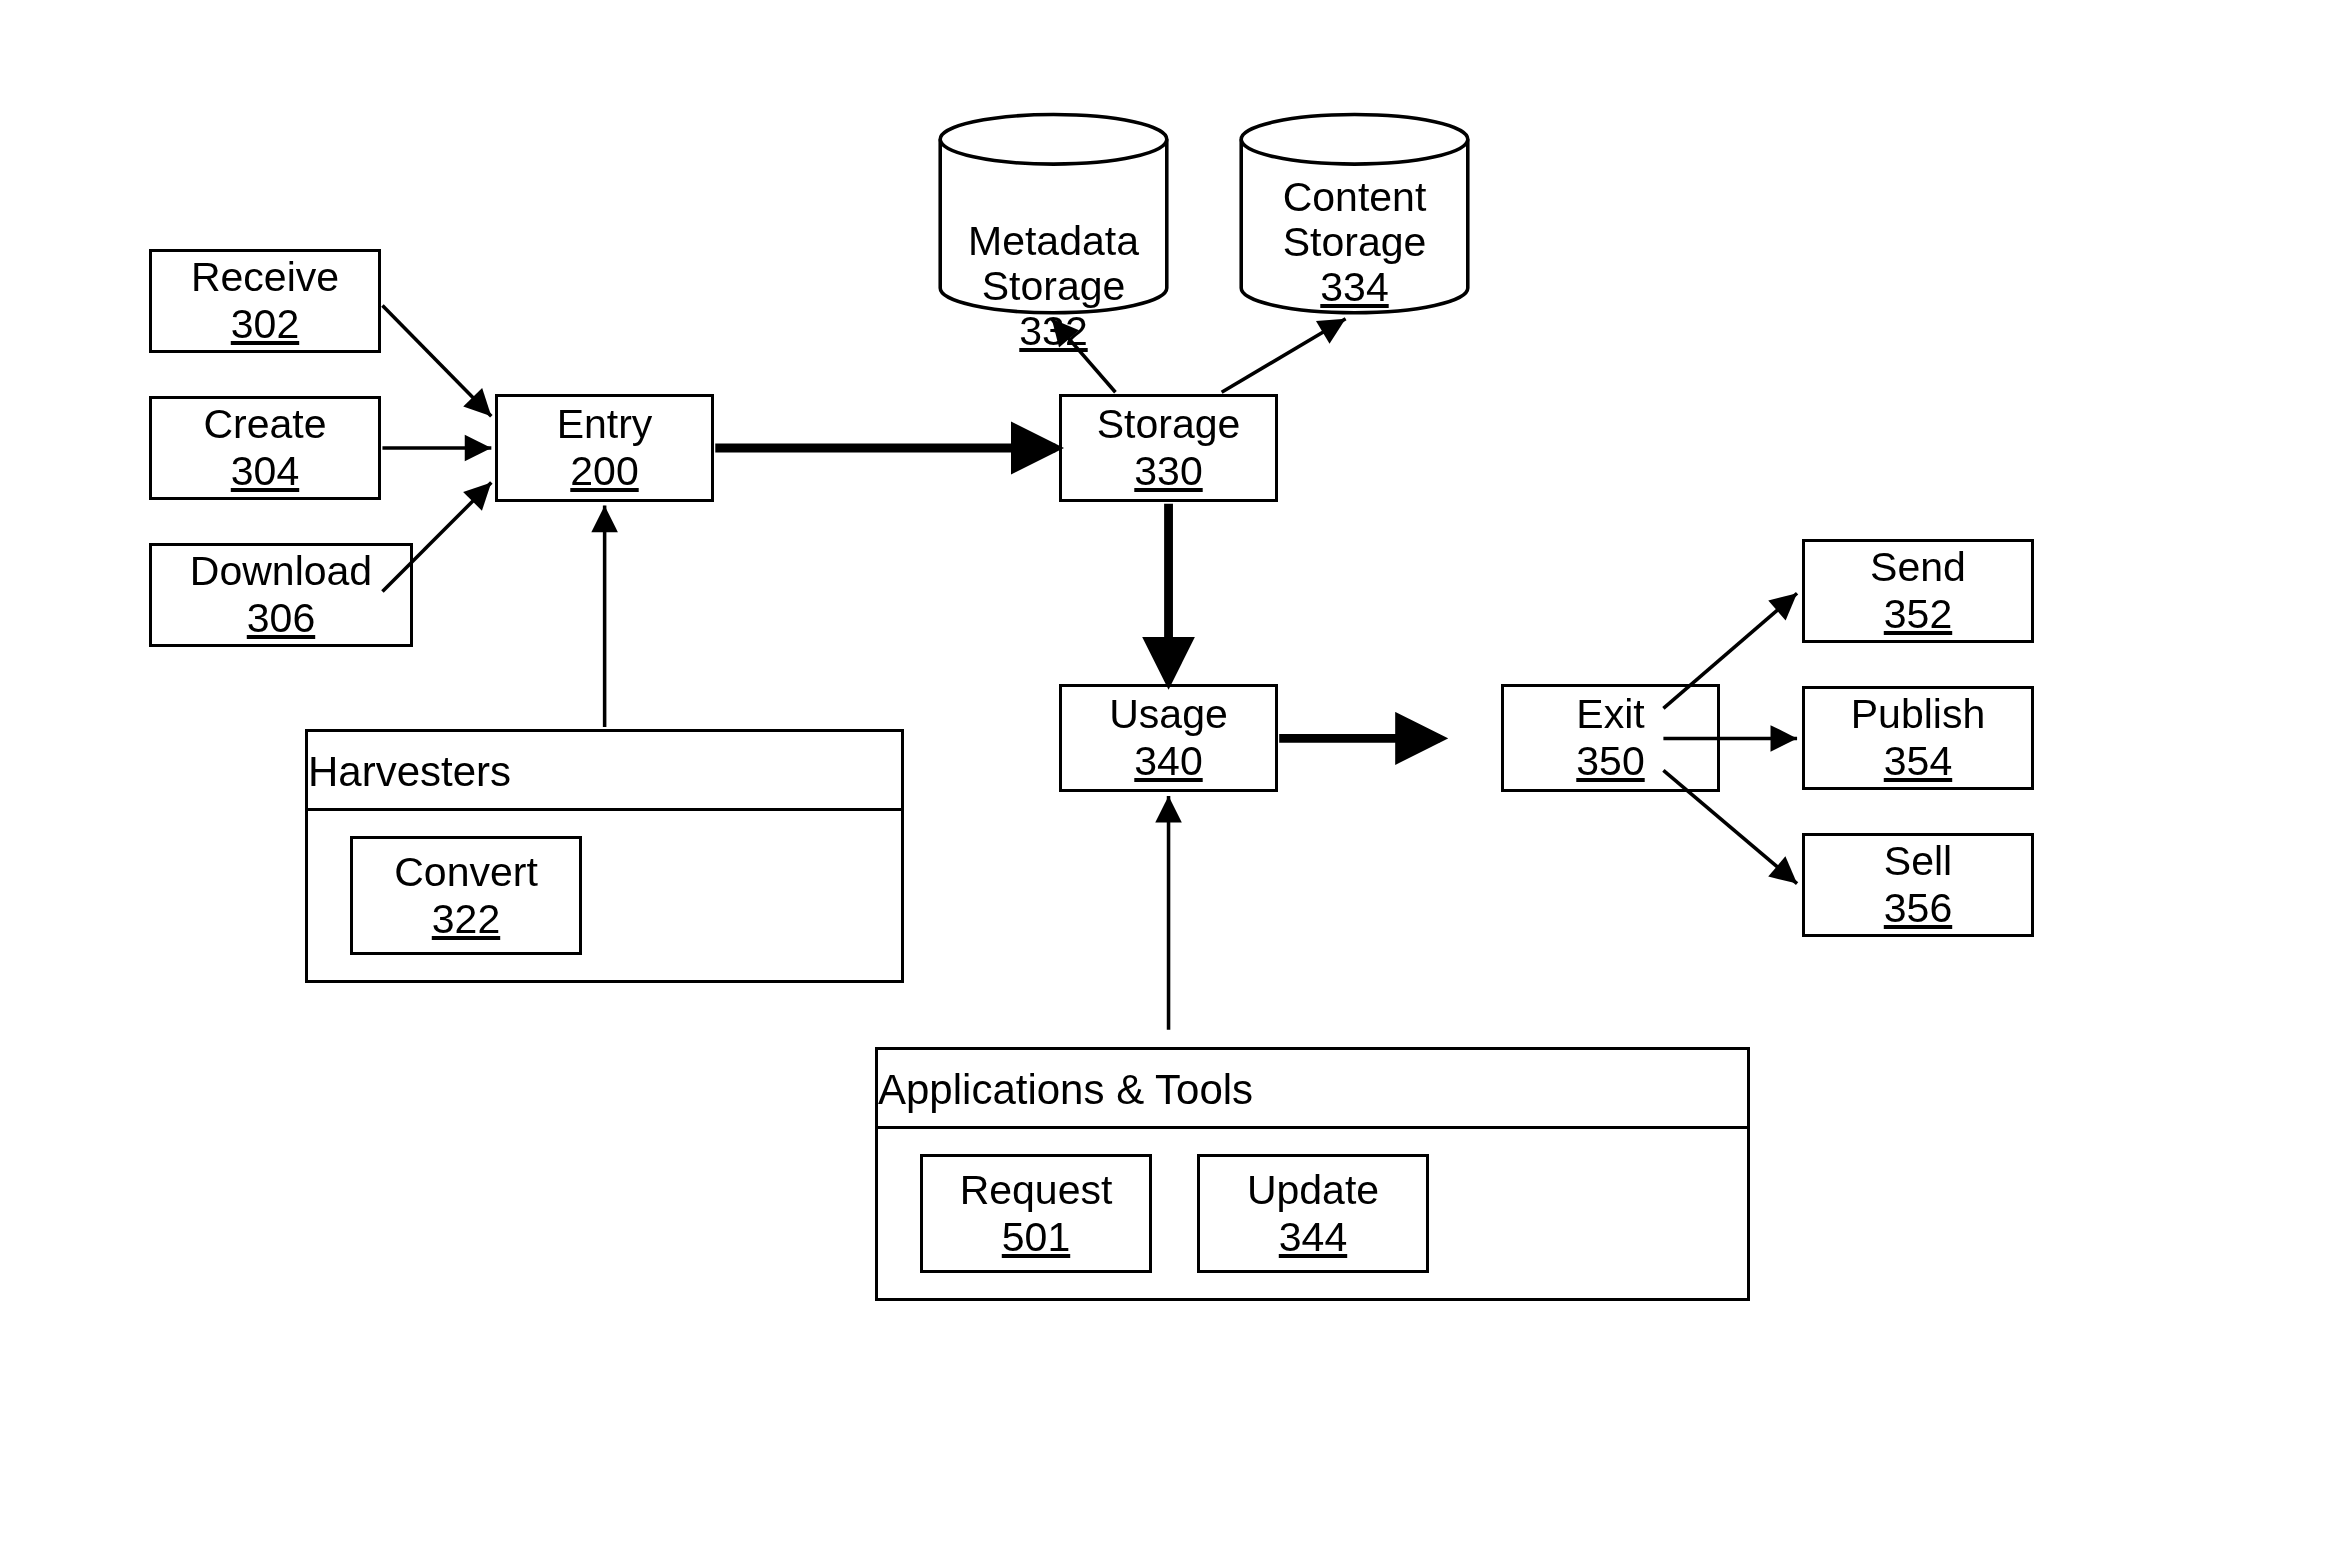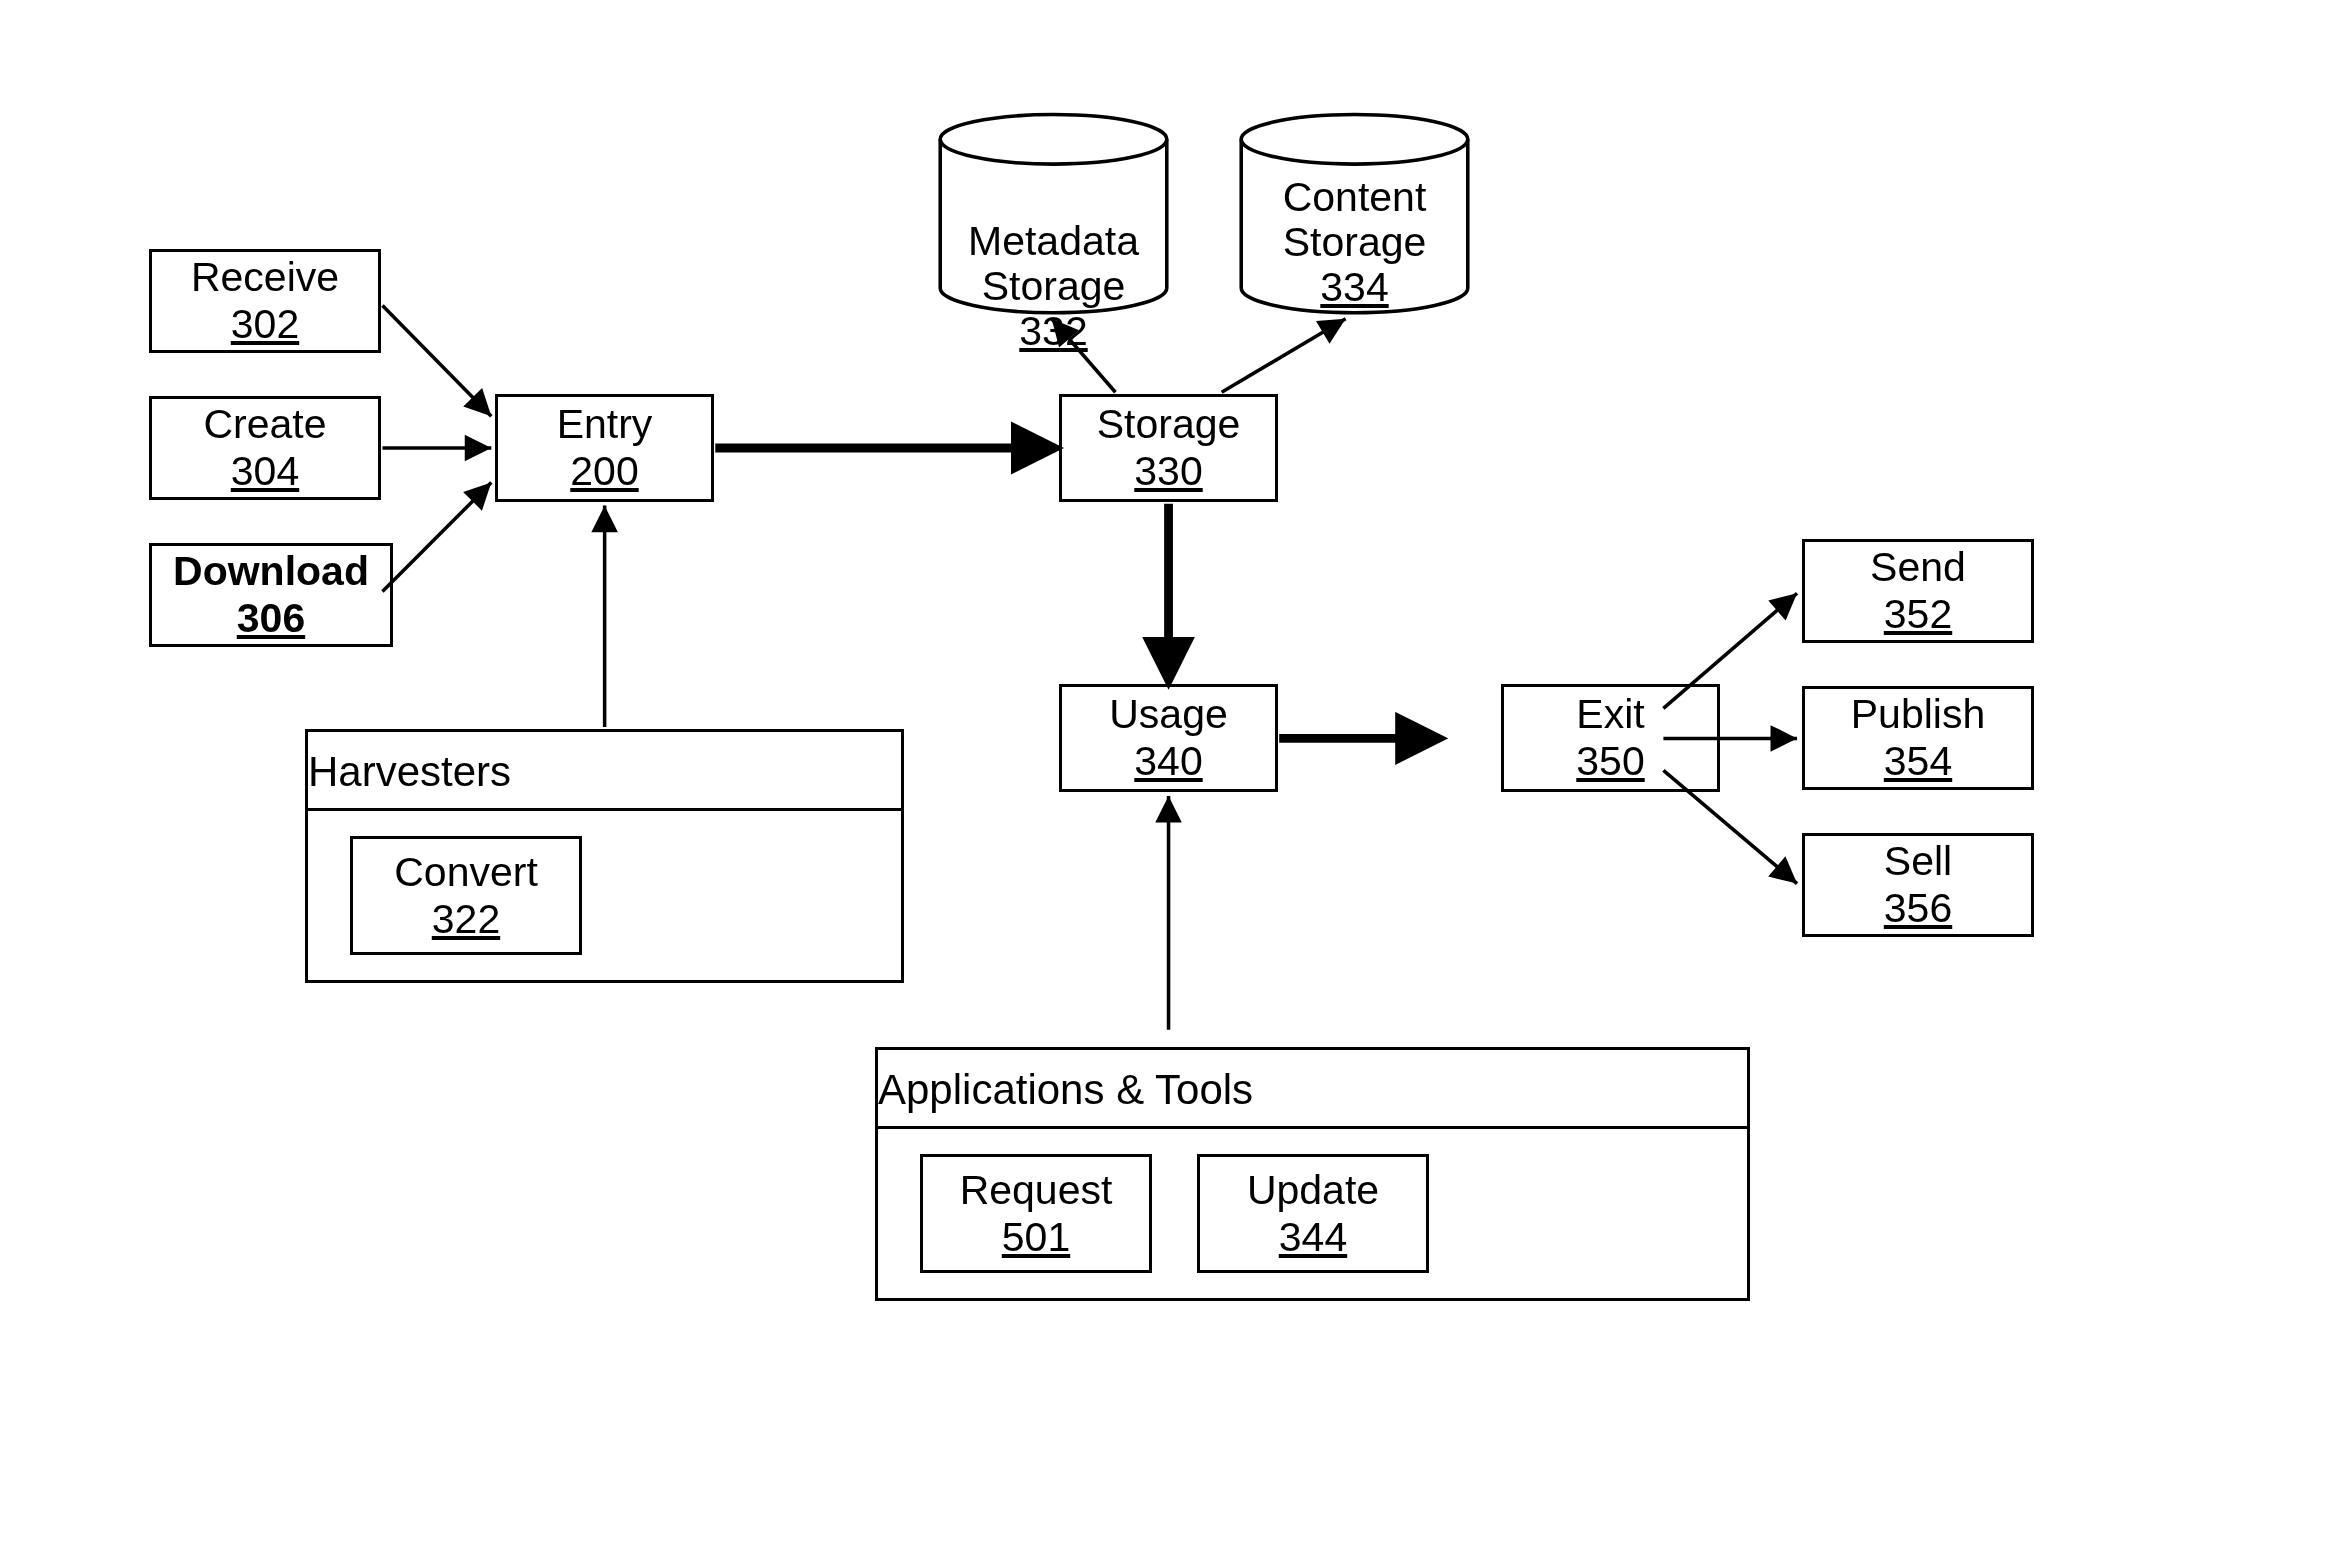--- a/index.html
+++ b/index.html
@@ -74,21 +74,21 @@
 <div class="canvas">
 
   <div class="box" style="left:149px; top:249px; width:232px; height:104px;">
     <span class="lbl">Receive</span>
     <span class="num">302</span>
   </div>
   <div class="box" style="left:149px; top:396px; width:232px; height:104px;">
     <span class="lbl">Create</span>
     <span class="num">304</span>
   </div>
-  <div class="box" style="left:149px; top:543px; width:244px; height:104px;font-weight:bold;">
+  <div class="box" style="left:149px; top:543px; width:264px; height:104px;">
     <span class="lbl">Download</span>
     <span class="num">306</span>
   </div>
 
   <div class="box" style="left:495px; top:394px; width:219px; height:108px;">
     <span class="lbl">Entry</span>
     <span class="num">200</span>
   </div>
 
   <div class="box" style="left:1059px; top:394px; width:219px; height:108px;">

